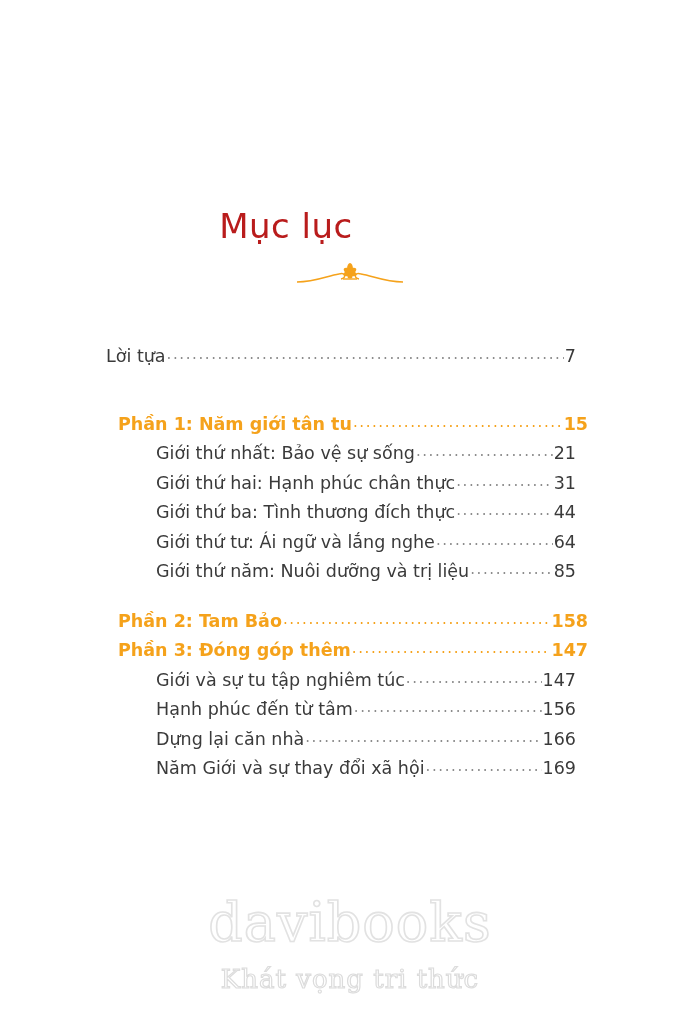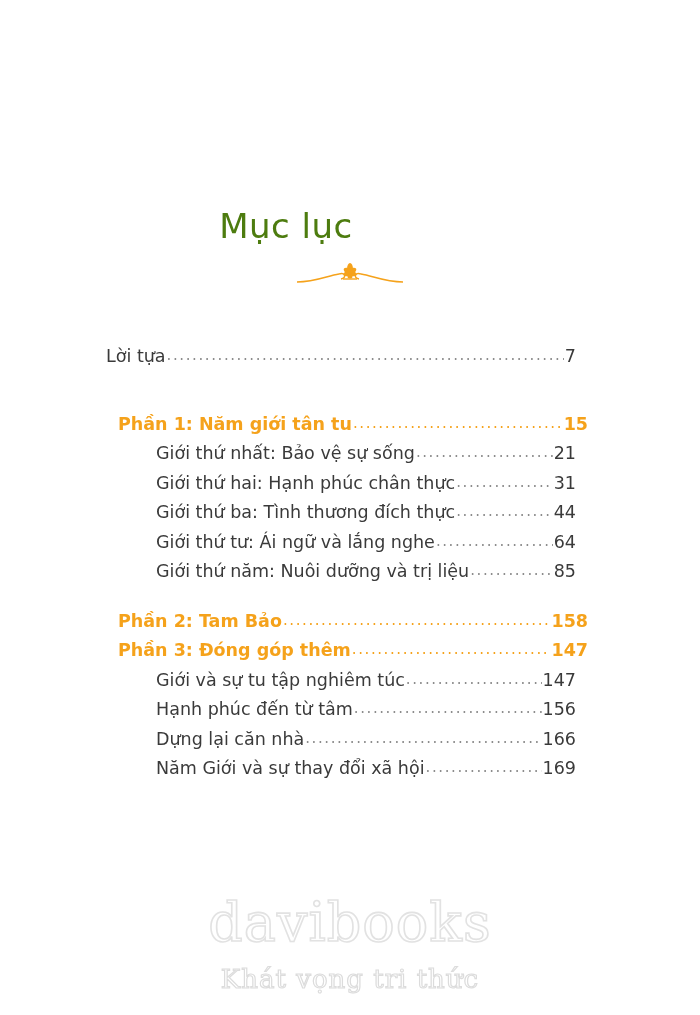--- a/index.html
+++ b/index.html
@@ -20,21 +20,21 @@
     height: 1015px;
     box-sizing: border-box;
   }
   .toc-title {
     position: absolute;
     top: 206px;
     left: 0;
     width: 572px;
     text-align: center;
     font-size: 34px;
-    color: #4d7c0f;
+    color: #b91c1c;
     font-family: "DejaVu Sans", "Liberation Sans", sans-serif;
     letter-spacing: 0.5px;
   }
   .ornament {
     position: absolute;
     top: 262px;
     left: 0;
     width: 700px;
     text-align: center;
     color: #f5a21b;
@@ -44,21 +44,21 @@
     display: inline-block;
   }
   .toc {
     position: absolute;
     top: 348px;
     left: 106px;
     width: 470px;
   }
   .entry {
     display: flex;
-    align-items: center;
+    align-items: flex-start;
     width: 100%;
     font-size: 17.5px;
     line-height: 1;
   }
   .entry .label {
     white-space: nowrap;
   }
   .entry .dots {
     flex: 1 1 auto;
     overflow: hidden;

